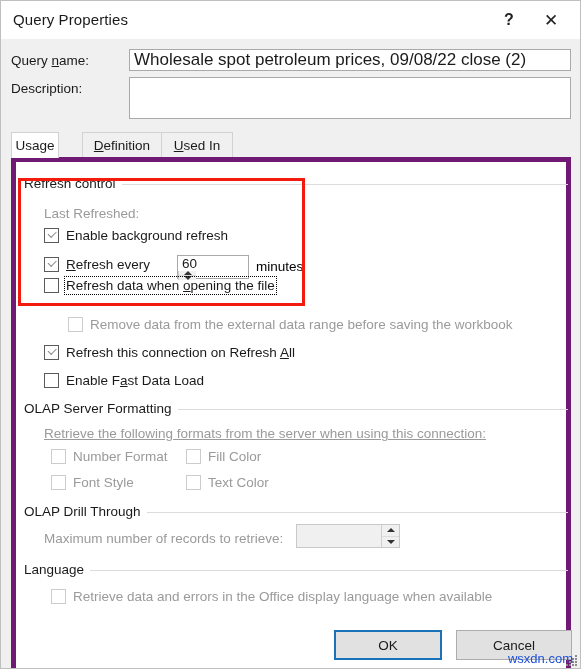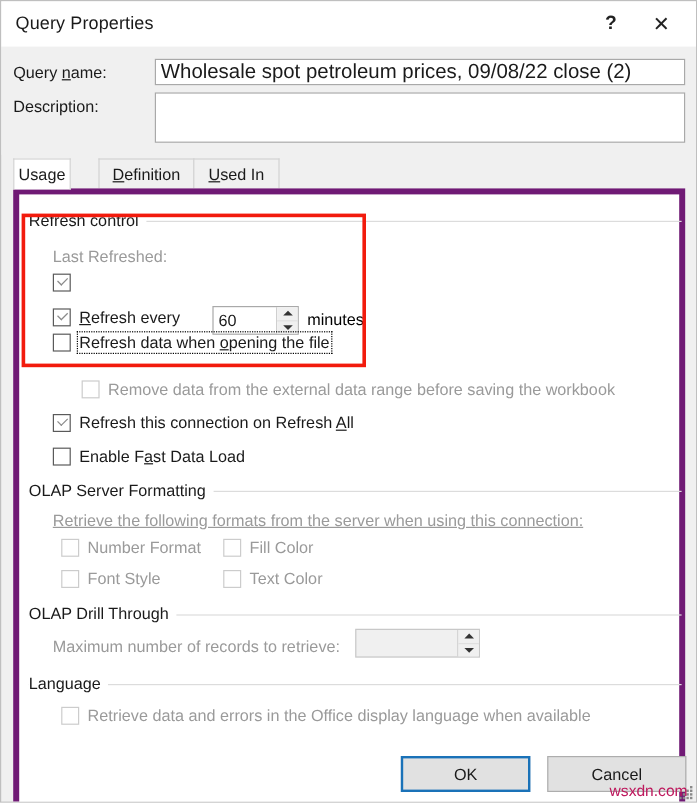--- a/index.html
+++ b/index.html
@@ -224,21 +224,21 @@
   #ok-btn {
     left: 333px; top: 629px; width: 108px;
     border: 2px solid #1a72b8;
   }
   #cancel-btn {
     left: 455px; top: 629px; width: 116px;
   }
   #watermark {
     position: absolute;
     right: 7px; bottom: 2px;
-    font-size: 13px; color: #be185d;
+    font-size: 13px; color: #1d4ed8;
     z-index: 9;
     font-family: "Liberation Sans", sans-serif;
     text-align: right;
   }
   #resize-grip {
     position: absolute;
     right: 2px; bottom: 1px;
     width: 14px; height: 14px;
     z-index: 8;
   }
@@ -269,27 +269,28 @@
 
   <div class="tabpanel">
 
     <div class="group-label" style="left:8px; top:14px;">Refresh control</div>
     <div class="group-rule" style="left:8px; top:22px; width:544px;"></div>
 
     <div class="static-text disabled" style="left:28px; top:44px;">Last Refreshed:</div>
 
     <div class="cb-row" style="left:28px; top:66px;">
       <span class="cbox checked"></span>
+      <span class="cb-text">Enable back<span class="acc">g</span>round refresh</span>
     </div>
 
     <div class="cb-row" style="left:28px; top:95px;">
       <span class="cbox checked"></span>
       <span class="cb-text"><span class="acc">R</span>efresh every</span>
     </div>
-    <div class="spinner" style="left:161px; top:93px; width:72px;">
+    <div class="spinner" style="left:161px; top:93px; width:72px;flex-direction:column;">
       <input class="spin-val" type="text" value="60" style="">
       <span class="spin-btns">
         <button class="spin-btn">
             <span class="tri-up"></span>
           </button>
         <button class="spin-btn">
             <span class="tri-dn"></span>
           </button>
       </span>
     </div>

